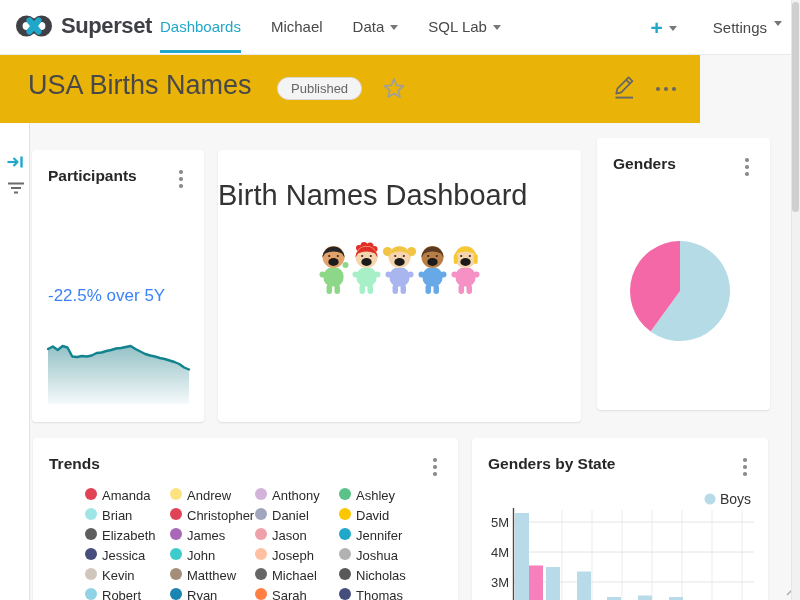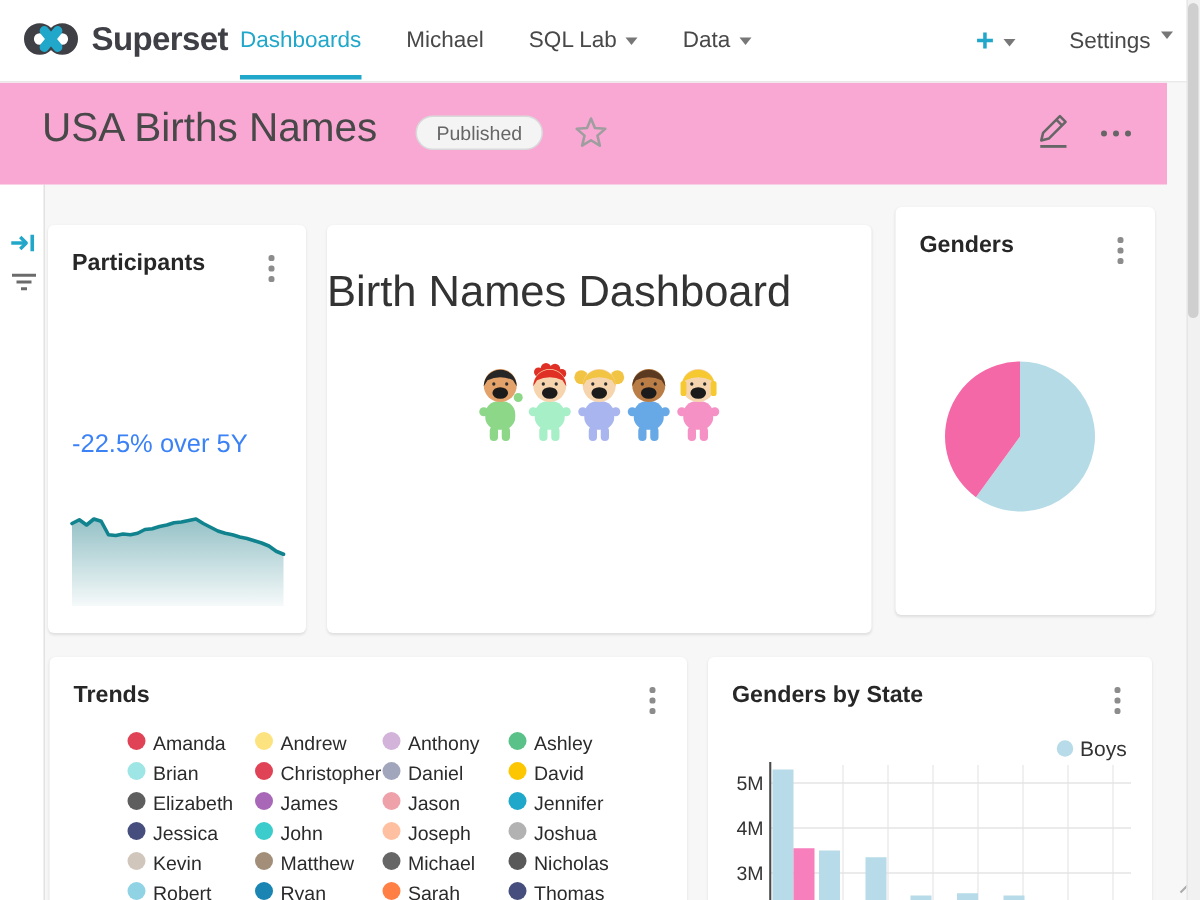--- a/index.html
+++ b/index.html
@@ -17,21 +17,21 @@
               border-bottom:3px solid transparent; cursor:pointer; }
   .nav-item.active { color:#20A7C9; border-bottom-color:#20A7C9; }
   .caret { width:0; height:0; border-left:4px solid transparent; border-right:4px solid transparent;
            border-top:5px solid #777; margin-top:2px; }
   .header-right { position:absolute; right:18px; top:0; height:55px; display:flex; align-items:center; gap:36px; }
   .plus-btn { display:flex; align-items:center; gap:6px; cursor:pointer; }
   .plus-glyph { color:#20A7C9; font-size:21px; font-weight:700; line-height:1; }
   .settings-btn { display:flex; align-items:flex-start; gap:7px; font-size:15px; color:#484848; cursor:pointer; }
 
   
-  .title-bar { position:absolute; top:55px; left:0; width:778px; height:68px; background:#f9a8d4; z-index:5; }
+  .title-bar { position:absolute; top:55px; left:0; width:700px; height:68px; background:#eab308; z-index:5; }
   .page-title { position:absolute; left:28px; top:15px; font-size:27px; font-weight:500; color:#484848; }
   .badge { position:absolute; left:277px; top:22px; font-size:13px; color:#666; background:#F4F4F4;
            border:1px solid #D9D9D9; border-radius:12px; padding:3px 13px; cursor:pointer; }
   .star-btn { position:absolute; left:383px; top:23px; cursor:pointer; }
   .titlebar-right { position:absolute; right:24px; top:0; height:68px; display:flex; align-items:center; gap:20px; }
   .edit-btn, .more-btn { cursor:pointer; }
   .dots-h { display:flex; gap:4px; }
   .dots-h i { width:4px; height:4px; border-radius:50%; background:#666; }
 
   
@@ -92,25 +92,25 @@
       <span class="brand">Superset</span>
     </div>
     <div class="nav">
       <div class="nav-item active">
         <span>Dashboards</span>
       </div>
       <div class="nav-item">
         <span>Michael</span>
       </div>
       <div class="nav-item">
+        <span>Data</span>
+        <span class="caret"></span>
+      </div>
+      <div class="nav-item">
         <span>SQL Lab</span>
-        <span class="caret"></span>
-      </div>
-      <div class="nav-item">
-        <span>Data</span>
         <span class="caret"></span>
       </div>
     </div>
     <div class="header-right">
       <div class="plus-btn">
         <span class="plus-glyph">+</span>
         <span class="caret"></span>
       </div>
       <div class="settings-btn">
         <span>Settings</span>

